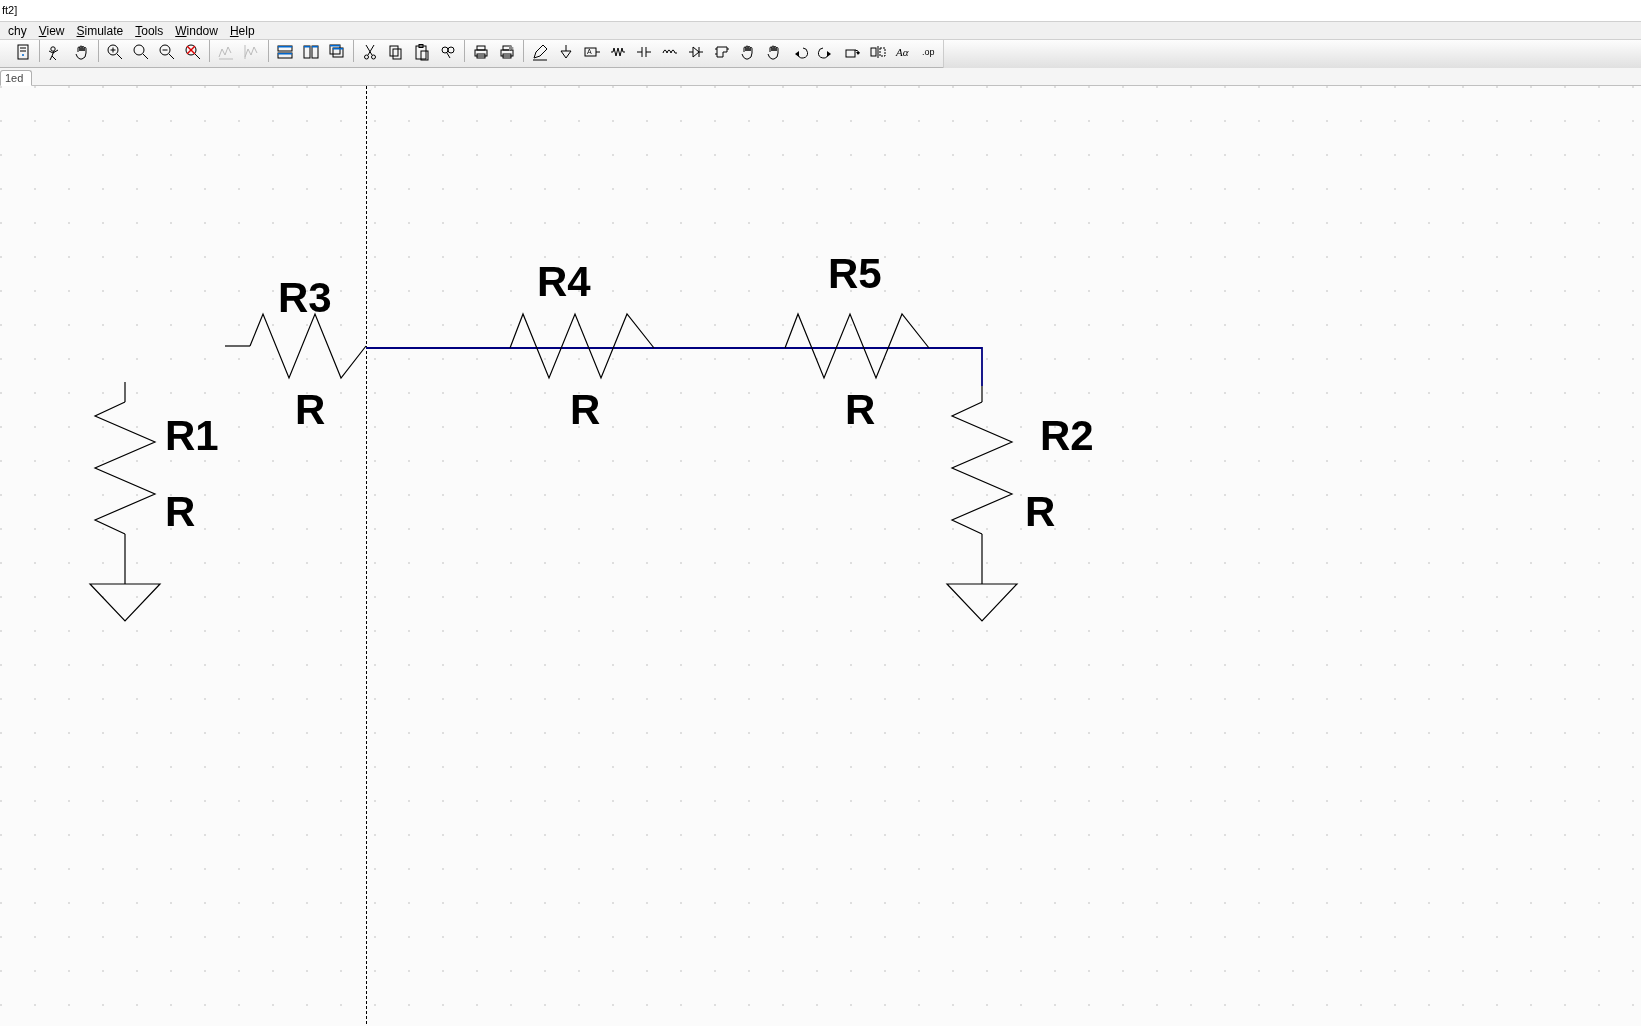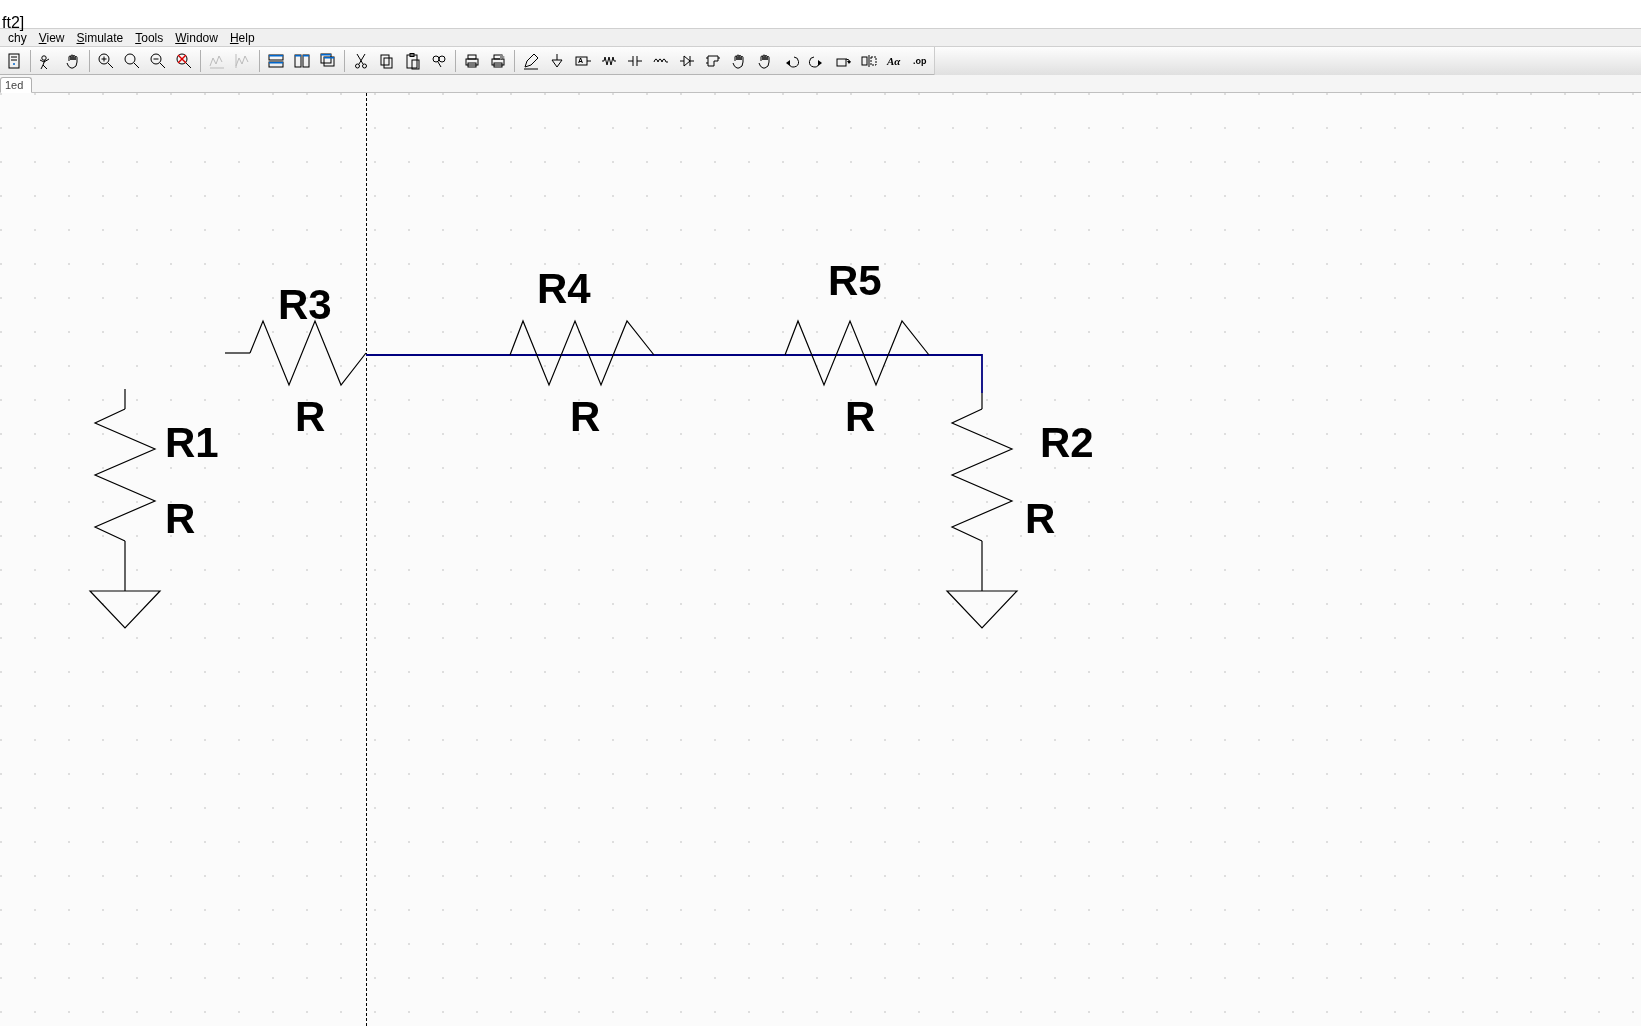--- a/index.html
+++ b/index.html
@@ -6,29 +6,29 @@
   body {
     font-family: "Segoe UI", Tahoma, sans-serif;
     font-size: 12px;
     background: #ffffff;
     width: 1641px;
     height: 1026px;
     overflow: hidden;
     position: relative;
   }
   .title-bar {
-    height: 29px;
+    height: 22px;
     background: #fff;
     padding-left: 2px;
-    font-size: 16px;
+    font-size: 11px;
     color: #000;
     line-height: 11px;
     border-bottom: 1px solid #d0d0d0;
     display: flex;
-    align-items: flex-end;
+    align-items: center;
   }
   .menu-bar {
     height: 18px;
     background: #f0f0f0;
     display: flex;
     align-items: center;
     padding-left: 2px;
     border-bottom: 1px solid #d0d0d0;
   }
   .menu-item {
@@ -37,23 +37,21 @@
     cursor: default;
     color: #000;
     text-align: right;
   }
   .menu-item .ul { text-decoration: underline; }
   .toolbar {
     height: 28px;
     background: linear-gradient(#fdfdfd,#e9e9e9);
     border-bottom: 1px solid #b5b5b5;
     display: flex;
-    align-items: center;
-    padding-left: 1px;
-    font-weight: bold;
+    padding-left: 10px;
   }
   .tool-btn {
     width: 24px; height: 24px;
     display: flex; align-items: center; justify-content: center;
     border: 1px solid transparent;
     margin: 0 1px;
     cursor: default;
   }
   .tool-btn svg { width: 18px; height: 18px; }
   .tool-sep {

